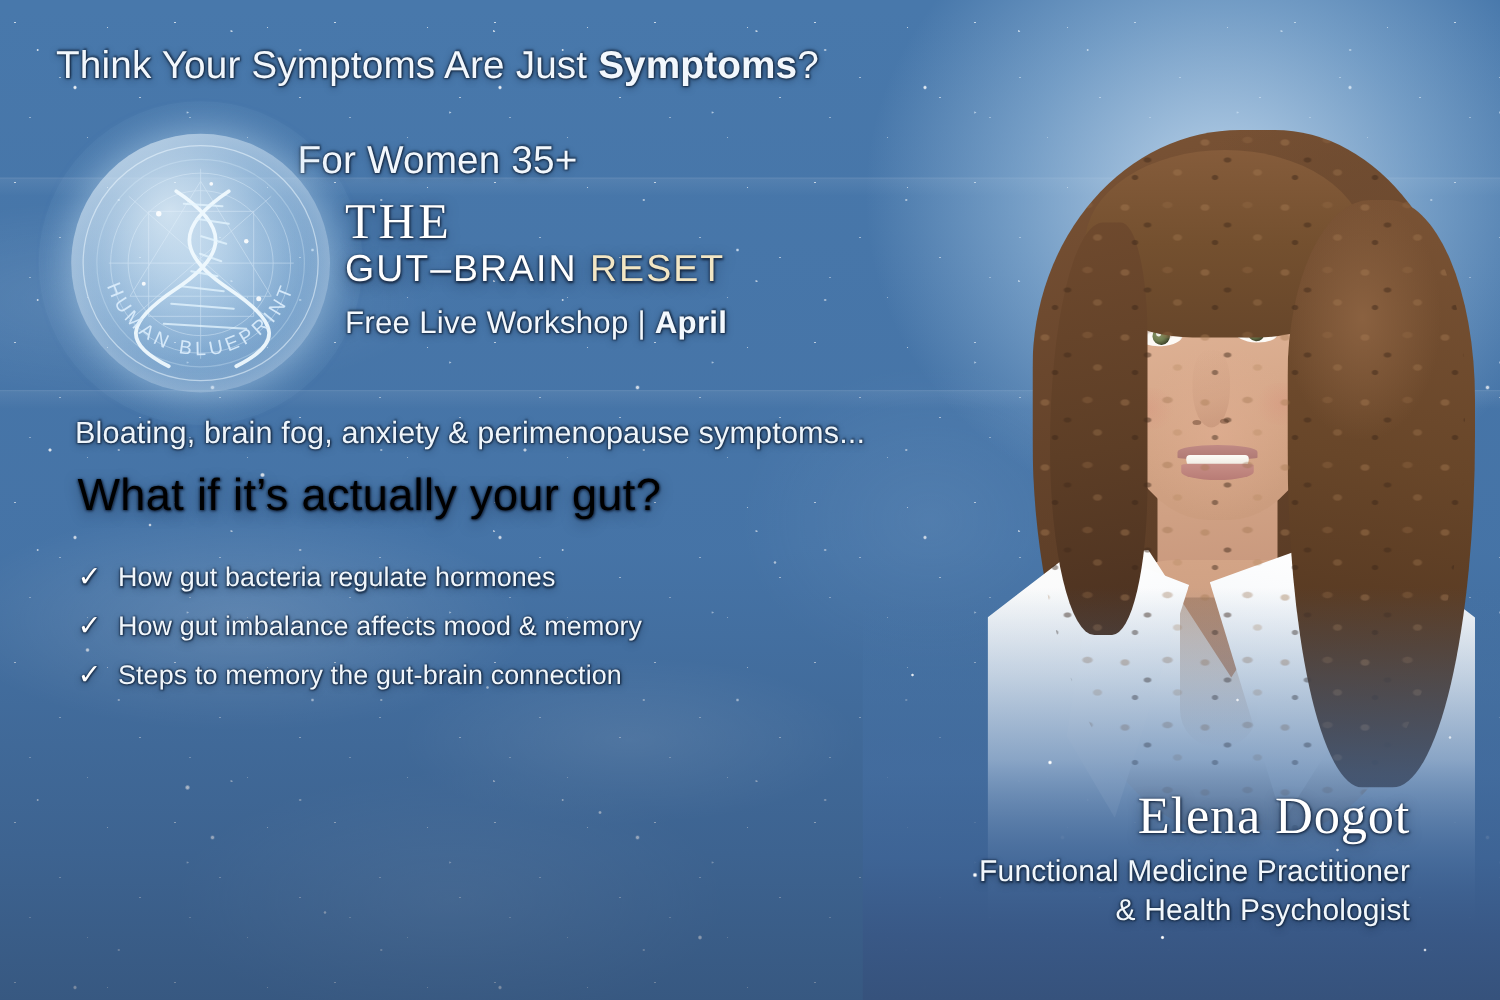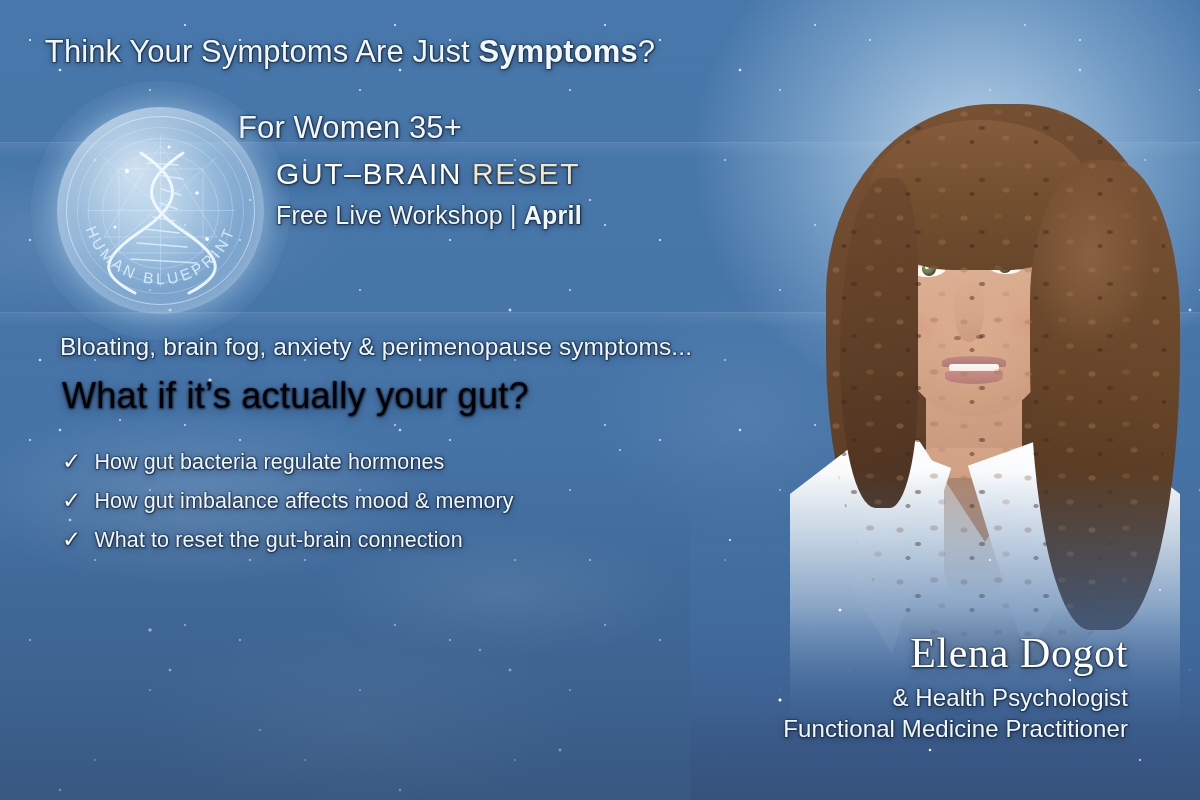--- a/index.html
+++ b/index.html
@@ -573,43 +573,44 @@
       <defs>
         <path id="capArc" d="M 26 108 A 78 78 0 0 0 181 108"></path>
       </defs>
       <text font-family="Liberation Sans, sans-serif" font-size="15.5" letter-spacing="3.4" fill="#dceefd" opacity="0.92" text-anchor="middle">
         <textPath href="#capArc" startOffset="50%">HUMAN BLUEPRINT</textPath>
       </text>
     </svg>
   </div>
 
   <div id="title-block">
+    <div class="t-the stroke-serif">THE</div>
     <div class="t-main stroke-serif"><span class="w">GUT–BRAIN </span><span class="g">RESET</span></div>
     <div class="t-sub stroke-light"><span>Free Live Workshop | </span><span class="b">April</span></div>
   </div>
 
   <div id="symptoms" class="stroke-light">Bloating, brain fog, anxiety &amp; perimenopause symptoms...</div>
   <div id="question" class="stroke-serif">What if it’s actually your gut?</div>
 
   <div id="bullets">
     <div class="bullet stroke-light">
       <span class="chk">✓</span>
       <span>How gut bacteria regulate hormones</span>
     </div>
     <div class="bullet stroke-light">
       <span class="chk">✓</span>
       <span>How gut imbalance affects mood &amp; memory</span>
     </div>
     <div class="bullet stroke-light">
       <span class="chk">✓</span>
-      <span>What to reset the gut-brain connection</span>
+      <span>Steps to memory the gut-brain connection</span>
     </div>
   </div>
 
   <div id="presenter">
     <div class="p-name stroke-serif">Elena Dogot</div>
     <div class="p-role stroke-light">
+      <div>Functional Medicine Practitioner</div>
       <div>&amp; Health Psychologist</div>
-      <div>Functional Medicine Practitioner</div>
     </div>
   </div>
 
 </div>
 
 </body></html>

